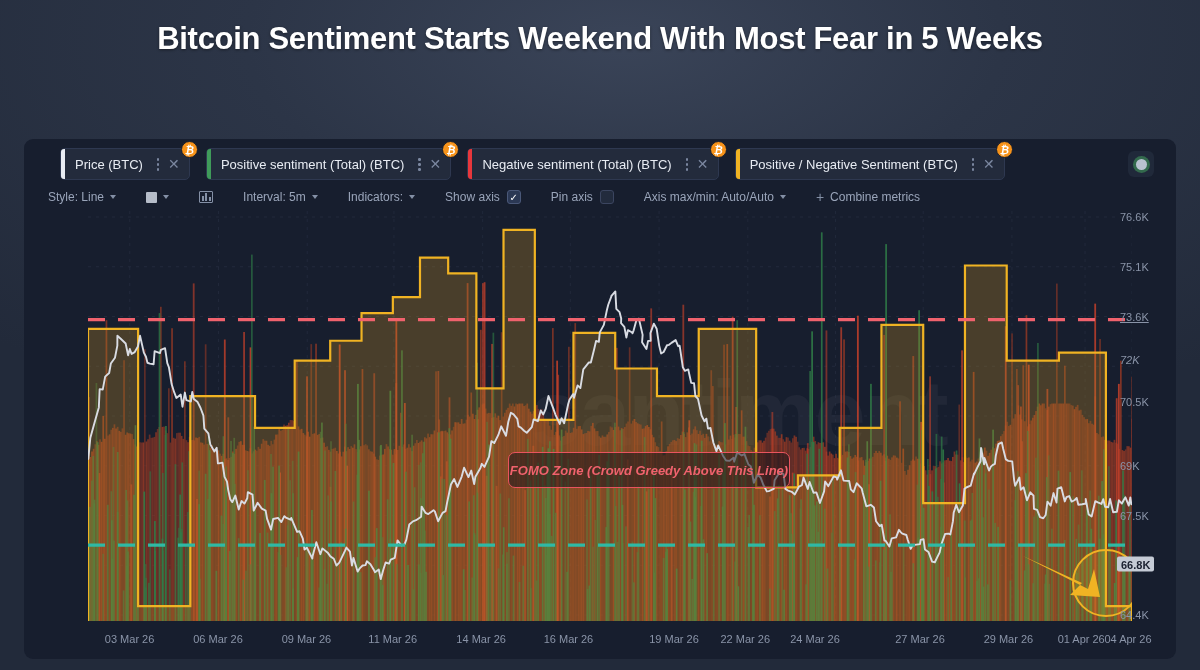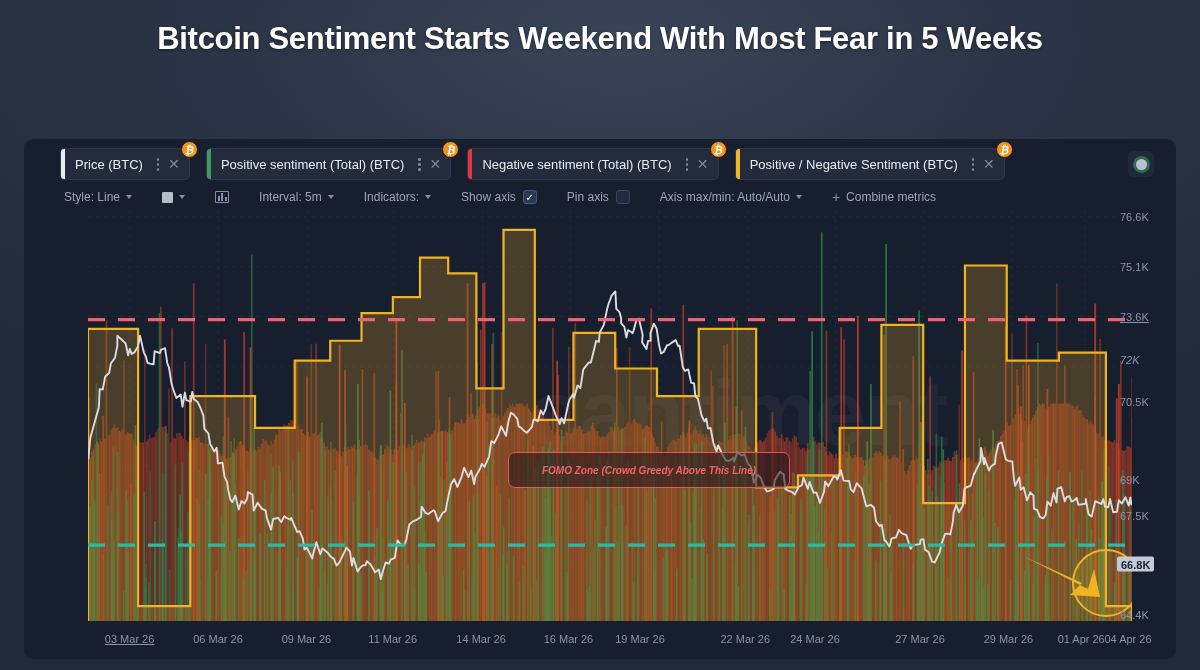--- a/index.html
+++ b/index.html
@@ -80,21 +80,21 @@
     width: 26px; height: 26px; border-radius: 6px; background: #20293a;
     display: flex; align-items: center; justify-content: center;
   }
   .status-dot {
     width: 11px; height: 11px; border-radius: 50%;
     background: #b9c2d0; box-shadow: 0 0 0 3px rgba(68,160,92,.55);
   }
 
   
   .toolbar {
-    position: absolute; left: 40px; top: 48px; height: 20px;
+    position: absolute; left: 24px; top: 48px; height: 20px;
     display: flex; align-items: center; gap: 12px;
     font-size: 12px; color: #9aa5ba;
   }
   .tb { display: flex; align-items: center; margin-right: 18px; white-space: nowrap; cursor: pointer; }
   .chev {
     display: inline-block; margin-left: 6px;
     border-left: 3.5px solid transparent; border-right: 3.5px solid transparent;
     border-top: 4px solid #8490a6;
   }
   .swatch { width: 11px; height: 11px; background: #b6bdc9; border-radius: 1px; }
@@ -153,21 +153,21 @@
   
   .anno {
     position: absolute; border-radius: 7px;
     font-style: italic; font-weight: bold;
     display: flex; align-items: center; justify-content: center;
     white-space: nowrap;
   }
   .anno-fomo {
     left: 484px; top: 313px; width: 282px; height: 36px;
     border: 1.4px solid #e8545f; background: rgba(28,22,30,.55);
-    color: #f0626d; font-size: 10px;
+    color: #f0626d; font-size: 13px;
   }
 </style>
 </head>
 <body>
 
 <div class="header">
   <div class="title">Bitcoin Sentiment Starts Weekend With Most Fear in 5 Weeks</div>
 </div>
 
 <div class="panel">
@@ -1448,37 +1448,37 @@
         </svg>
     </div>
   </div>
 
   <div class="yaxis">
       <div class="ytick" style="top: 6px;">76.6K</div>
       <div class="ytick" style="top: 55.75px;">75.1K</div>
       <div class="ytick" style="top: 105.5px; text-decoration: underline;">73.6K</div>
       <div class="ytick" style="top: 149px; font-style: italic;">72K</div>
       <div class="ytick" style="top: 191px;">70.5K</div>
-      <div class="ytick" style="top: 254.75px; margin-top: 14px;">69K</div>
+      <div class="ytick" style="top: 254.75px;">69K</div>
       <div class="ytick" style="top: 304.5px;">67.5K</div>
       <div class="ytick" style="top: 354.25px;">65.9K</div>
       <div class="ytick" style="top: 404px;">64.4K</div>
       <div class="ybadge" style="top: 353.056px;">66.8K</div>
     </div>
 
   <div class="anno anno-fomo">FOMO Zone (Crowd Greedy Above This Line)</div>
 
   <div class="xaxis">
-      <div class="xtick" style="left: 69.6px; text-decoration: underline;">03 Mar 26</div>
+      <div class="xtick" style="left: 69.6px;">03 Mar 26</div>
       <div class="xtick" style="left: 158px;">06 Mar 26</div>
       <div class="xtick" style="left: 246.4px;">09 Mar 26</div>
       <div class="xtick" style="left: 332.72px;">11 Mar 26</div>
       <div class="xtick" style="left: 421.12px;">14 Mar 26</div>
       <div class="xtick" style="left: 508.48px;">16 Mar 26</div>
-      <div class="xtick" style="left: 580px;">19 Mar 26</div>
+      <div class="xtick" style="left: 614px;">19 Mar 26</div>
       <div class="xtick" style="left: 685.28px;">22 Mar 26</div>
       <div class="xtick" style="left: 755px;">24 Mar 26</div>
       <div class="xtick" style="left: 860px;">27 Mar 26</div>
       <div class="xtick" style="left: 948.4px;">29 Mar 26</div>
       <div class="xtick" style="left: 1021.2px;">01 Apr 26</div>
       <div class="xtick" style="left: 1068px;">04 Apr 26</div>
     </div>
 </div>
 
 </body></html>

